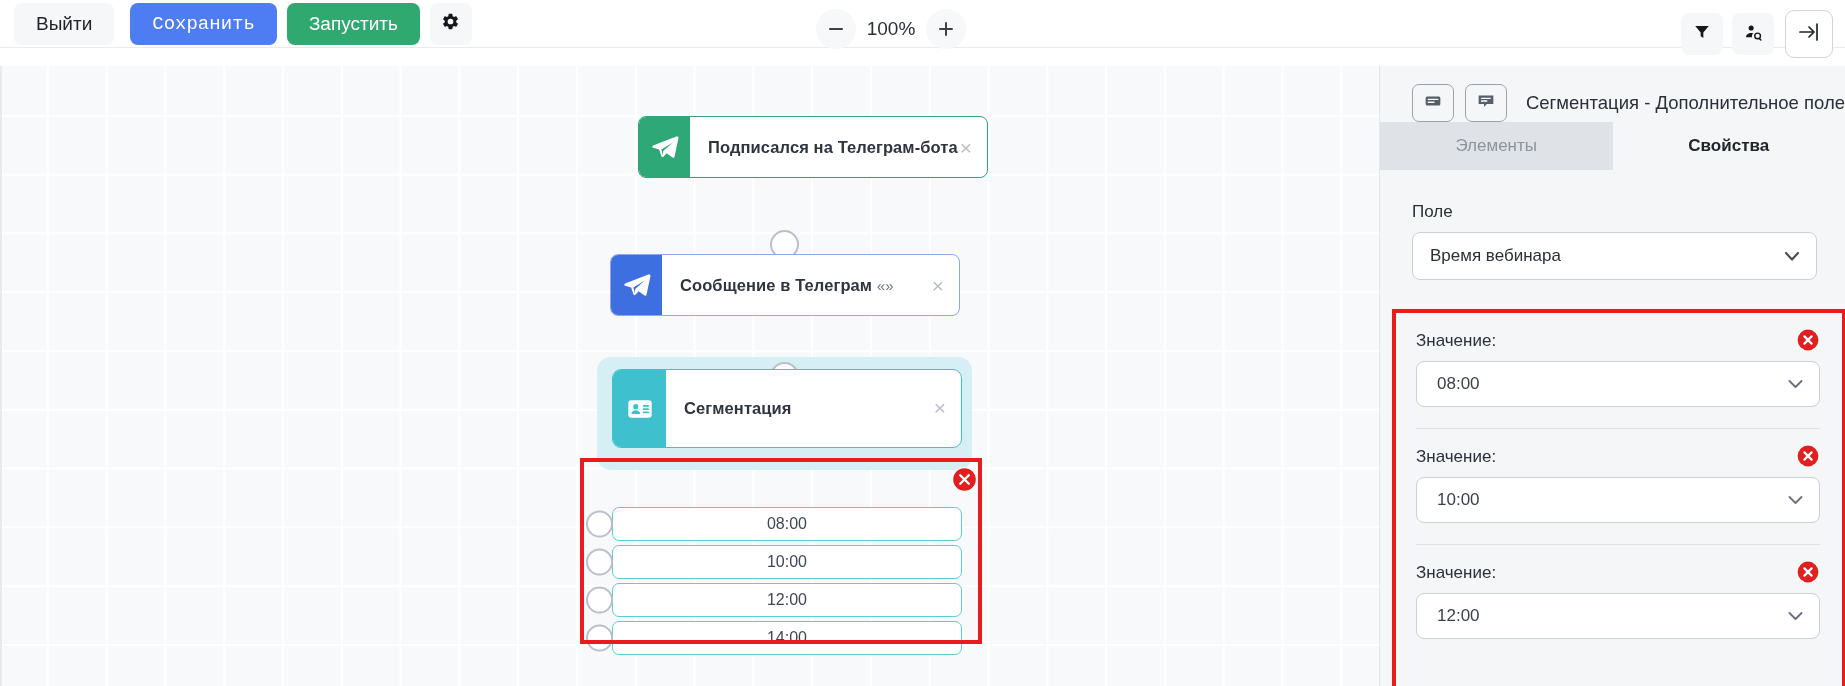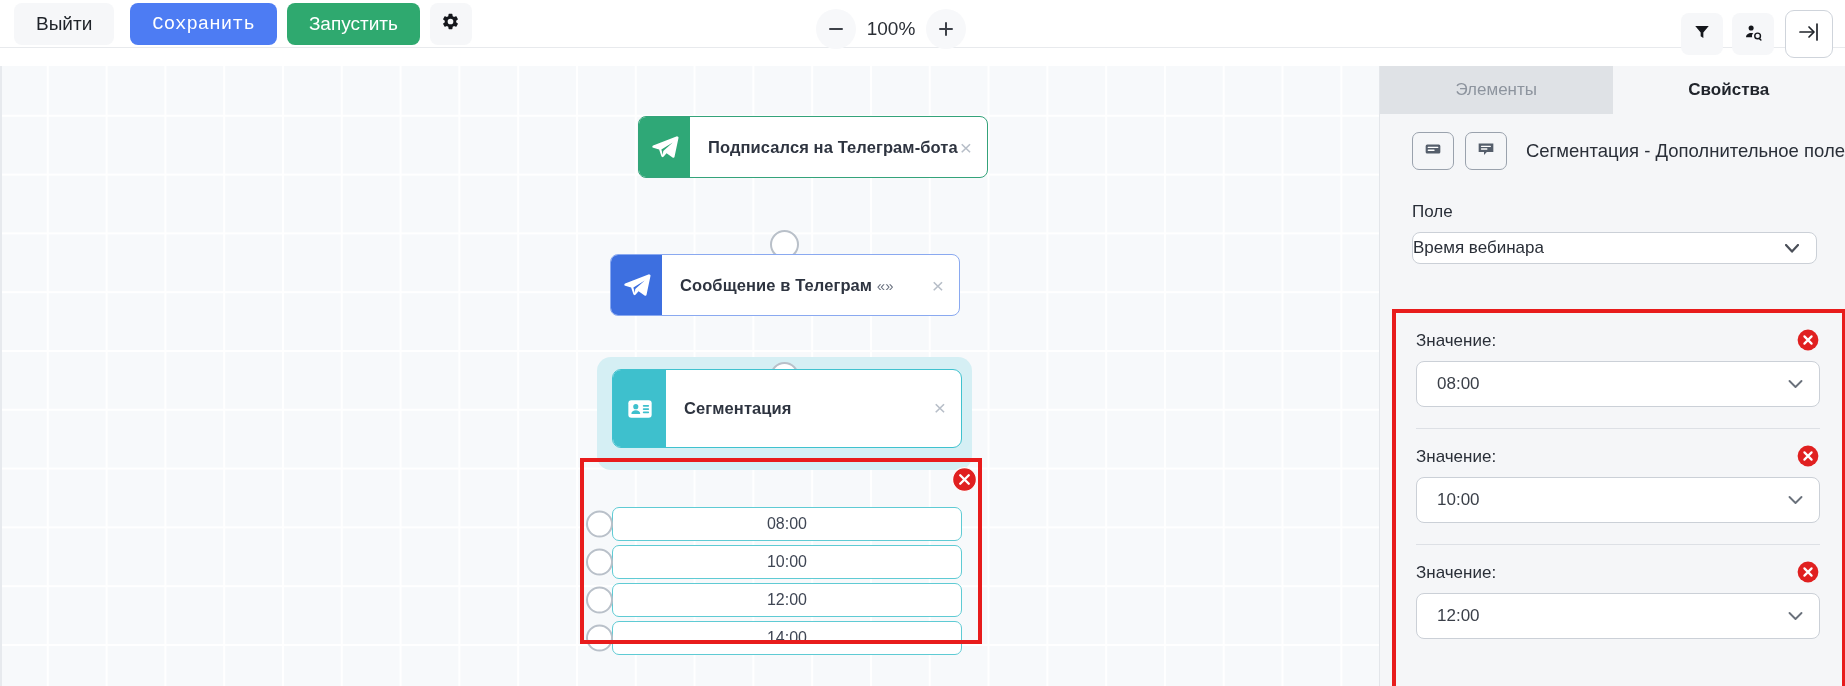--- a/index.html
+++ b/index.html
@@ -265,27 +265,28 @@
     font-size: 18.5px; color: #2a2f38; margin-left: 8px;
     white-space: nowrap;
   }
 
   .field-label {
     font-size: 17px; color: #2a2f38;
     margin: 0 0 10px 32px;
   }
   .select-box {
     position: relative;
-    height: 32px;
+    height: 48px;
     margin: 0 28px 0 32px;
     background: #ffffff;
     border: 1px solid #cbd0d7;
     border-radius: 8px;
     display: flex; align-items: center;
     font-size: 17px; color: #2a2f38;
+    padding-left: 17px;
     cursor: pointer;
   }
   .select-box .caret {
     position: absolute; right: 17px; top: 50%; transform: translateY(-50%);
   }
 
   
   #values-region {
     position: absolute;
     left: 12px; top: 243px;
@@ -484,49 +485,49 @@
   </div>
 </div>
 
 <div id="canvas-scroll">
   <div id="canvas-scroll-up"></div>
   <div id="canvas-scroll-thumb"></div>
 </div>
 
 <div id="panel">
 
-  <div id="panel-tabs">
-    <div class="panel-tab inactive">
-      <span>Элементы</span>
-    </div>
-    <div class="panel-tab active">
-      <span>Свойства</span>
-    </div>
-  </div>
-
   <div id="panel-head">
     <div class="head-icon-btn">
       <span>
         <svg width="20" height="20" viewBox="0 0 24 24">
           <rect x="3.2" y="6.5" width="17.6" height="11" rx="1.8" fill="#555e6b"></rect>
           <rect x="5.6" y="9.2" width="12.8" height="1.7" rx=".8" fill="#ffffff"></rect>
           <rect x="5.6" y="12.6" width="8.4" height="1.7" rx=".8" fill="#ffffff"></rect>
         </svg>
       </span>
     </div>
     <div class="head-icon-btn">
       <span>
         <svg width="20" height="20" viewBox="0 0 24 24">
           <path d="M3.2 5.4h17.6v10.2H13l-3.4 3.6v-3.6H3.2z" fill="#555e6b"></path>
           <rect x="5.8" y="8" width="12.2" height="1.6" rx=".8" fill="#ffffff"></rect>
           <rect x="5.8" y="11.2" width="8" height="1.6" rx=".8" fill="#ffffff"></rect>
         </svg>
       </span>
     </div>
     <div id="panel-title">Сегментация - Дополнительное поле</div>
+  </div>
+
+  <div id="panel-tabs">
+    <div class="panel-tab inactive">
+      <span>Элементы</span>
+    </div>
+    <div class="panel-tab active">
+      <span>Свойства</span>
+    </div>
   </div>
 
   <div class="field-label" style="margin-top:32px;">Поле</div>
   <div class="select-box">
     <span>Время вебинара</span>
     <span class="caret">
       <svg width="14" height="9" viewBox="0 0 14 9">
           <path d="M1 1 L7 7.6 L13 1" stroke="#4a4f58" stroke-width="2.2" fill="none" stroke-linecap="round" stroke-linejoin="round"></path>
         </svg>
     </span>

